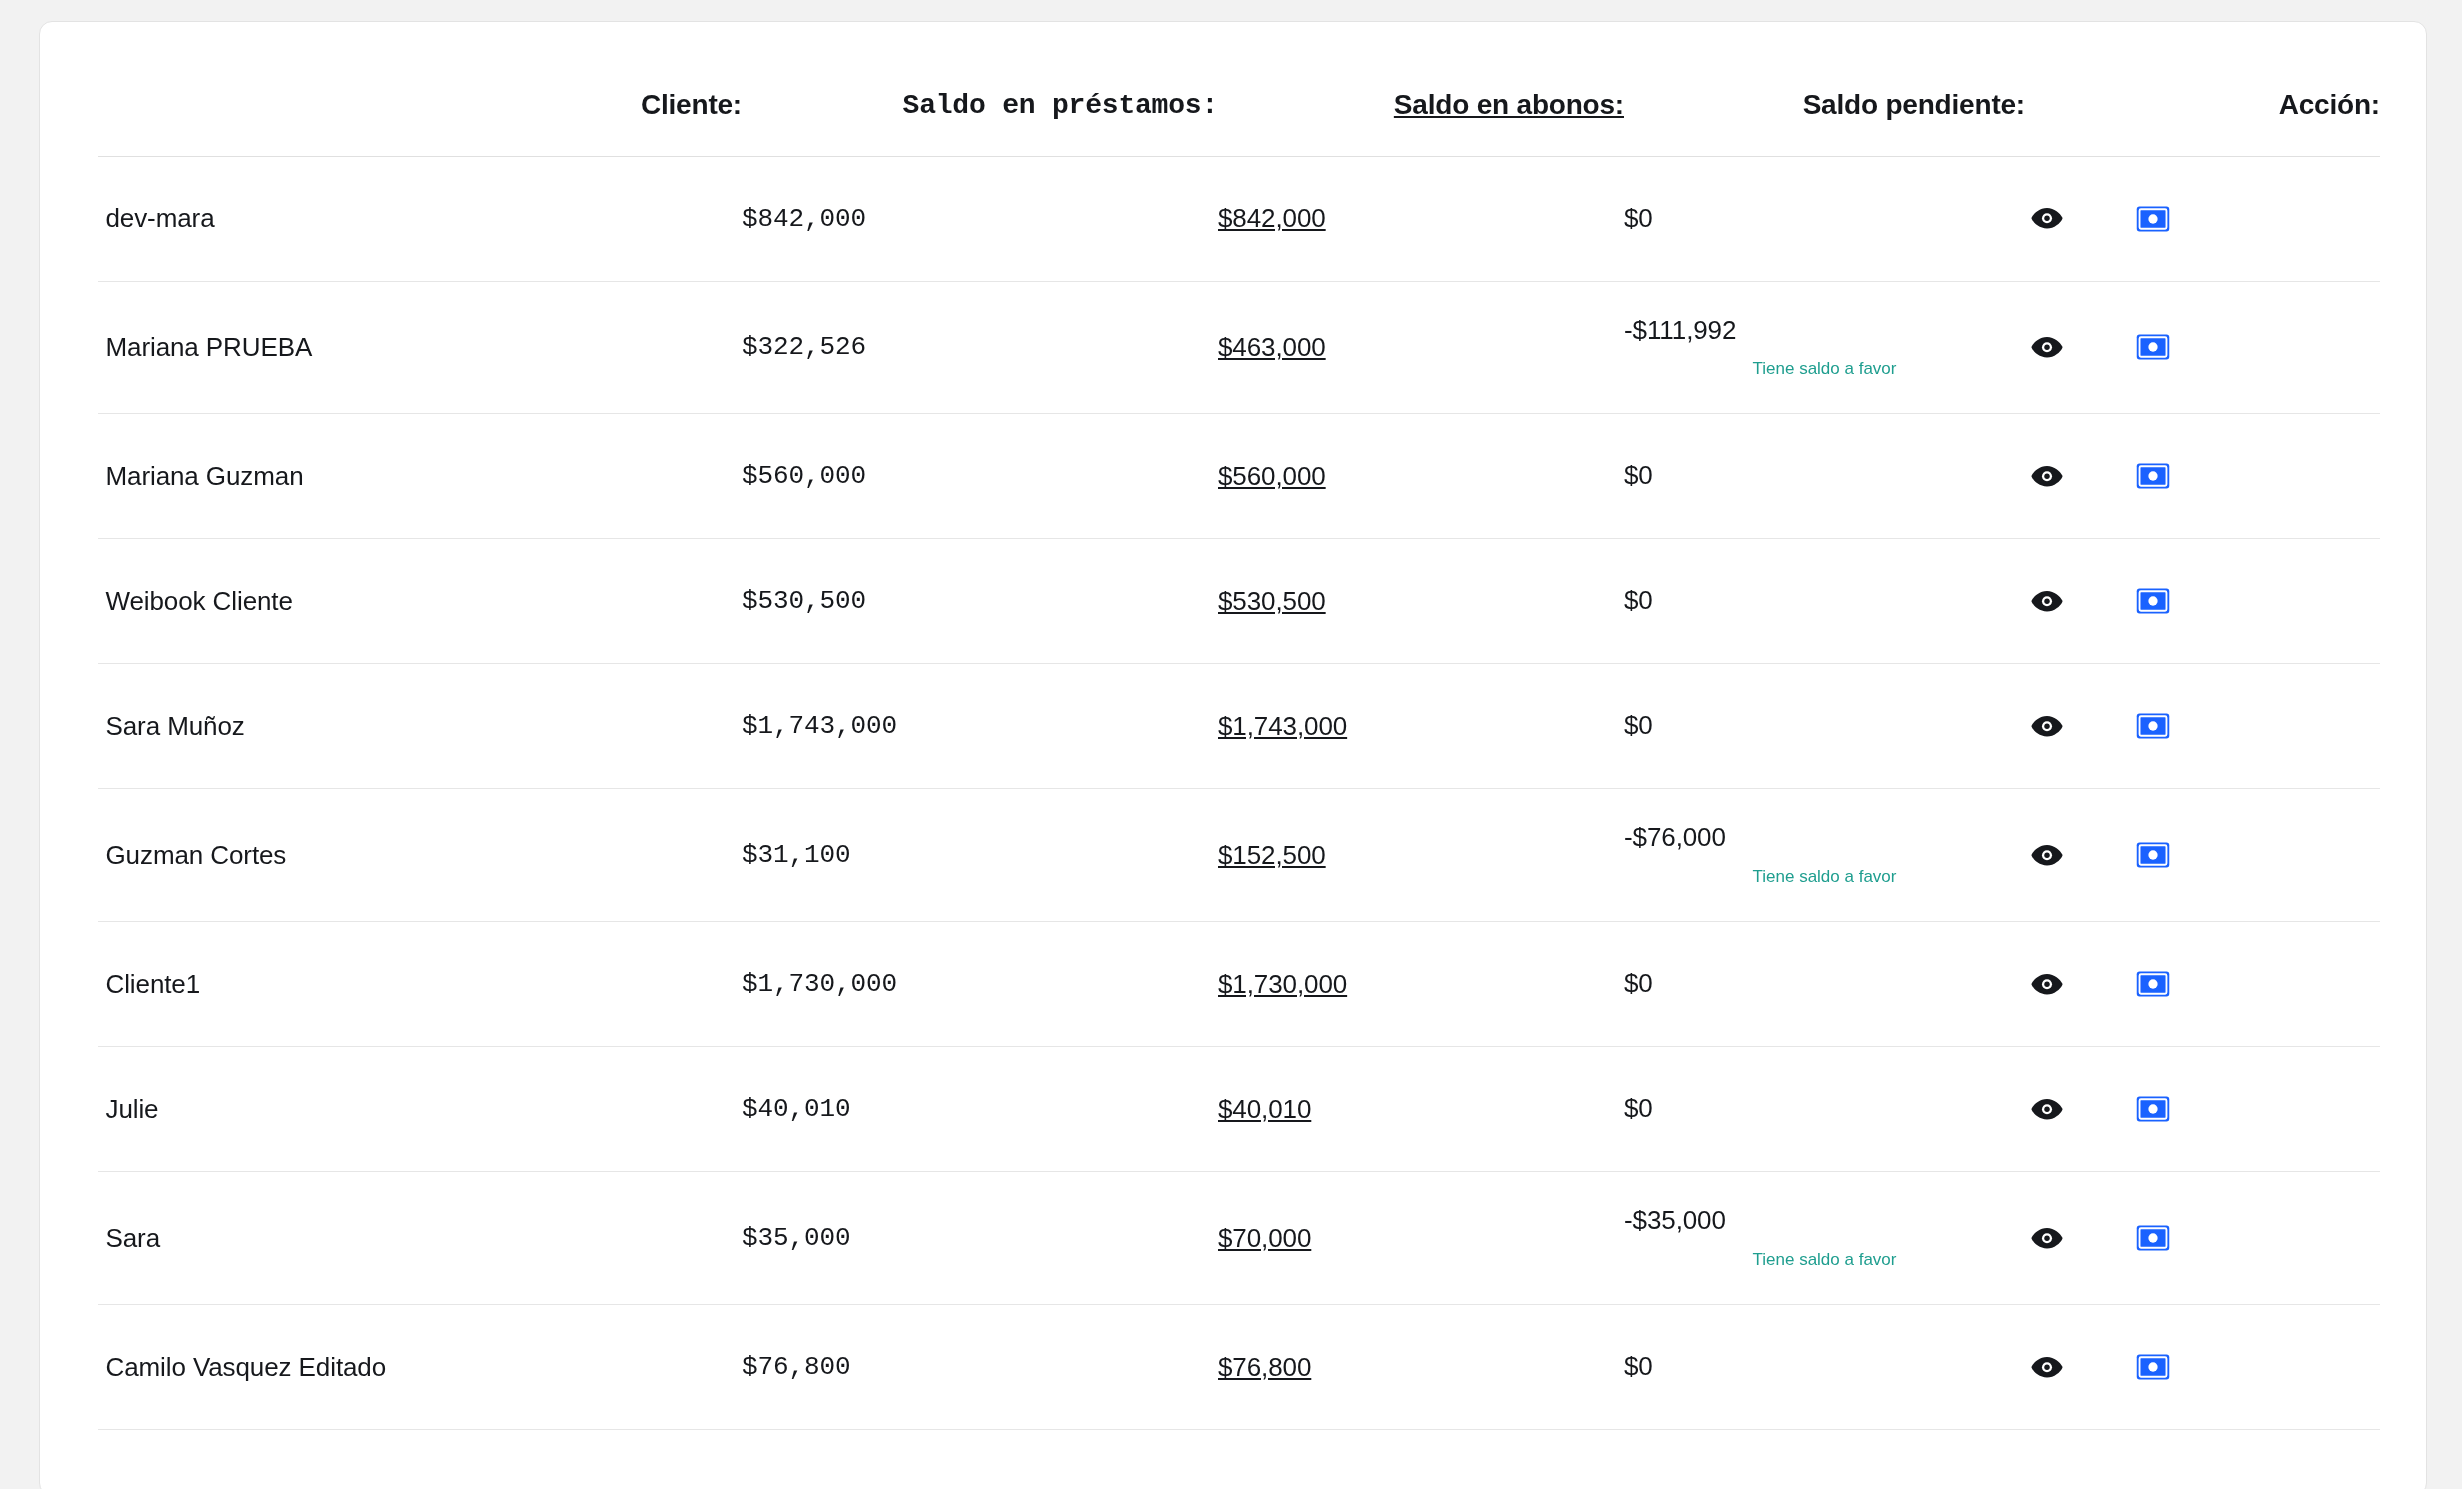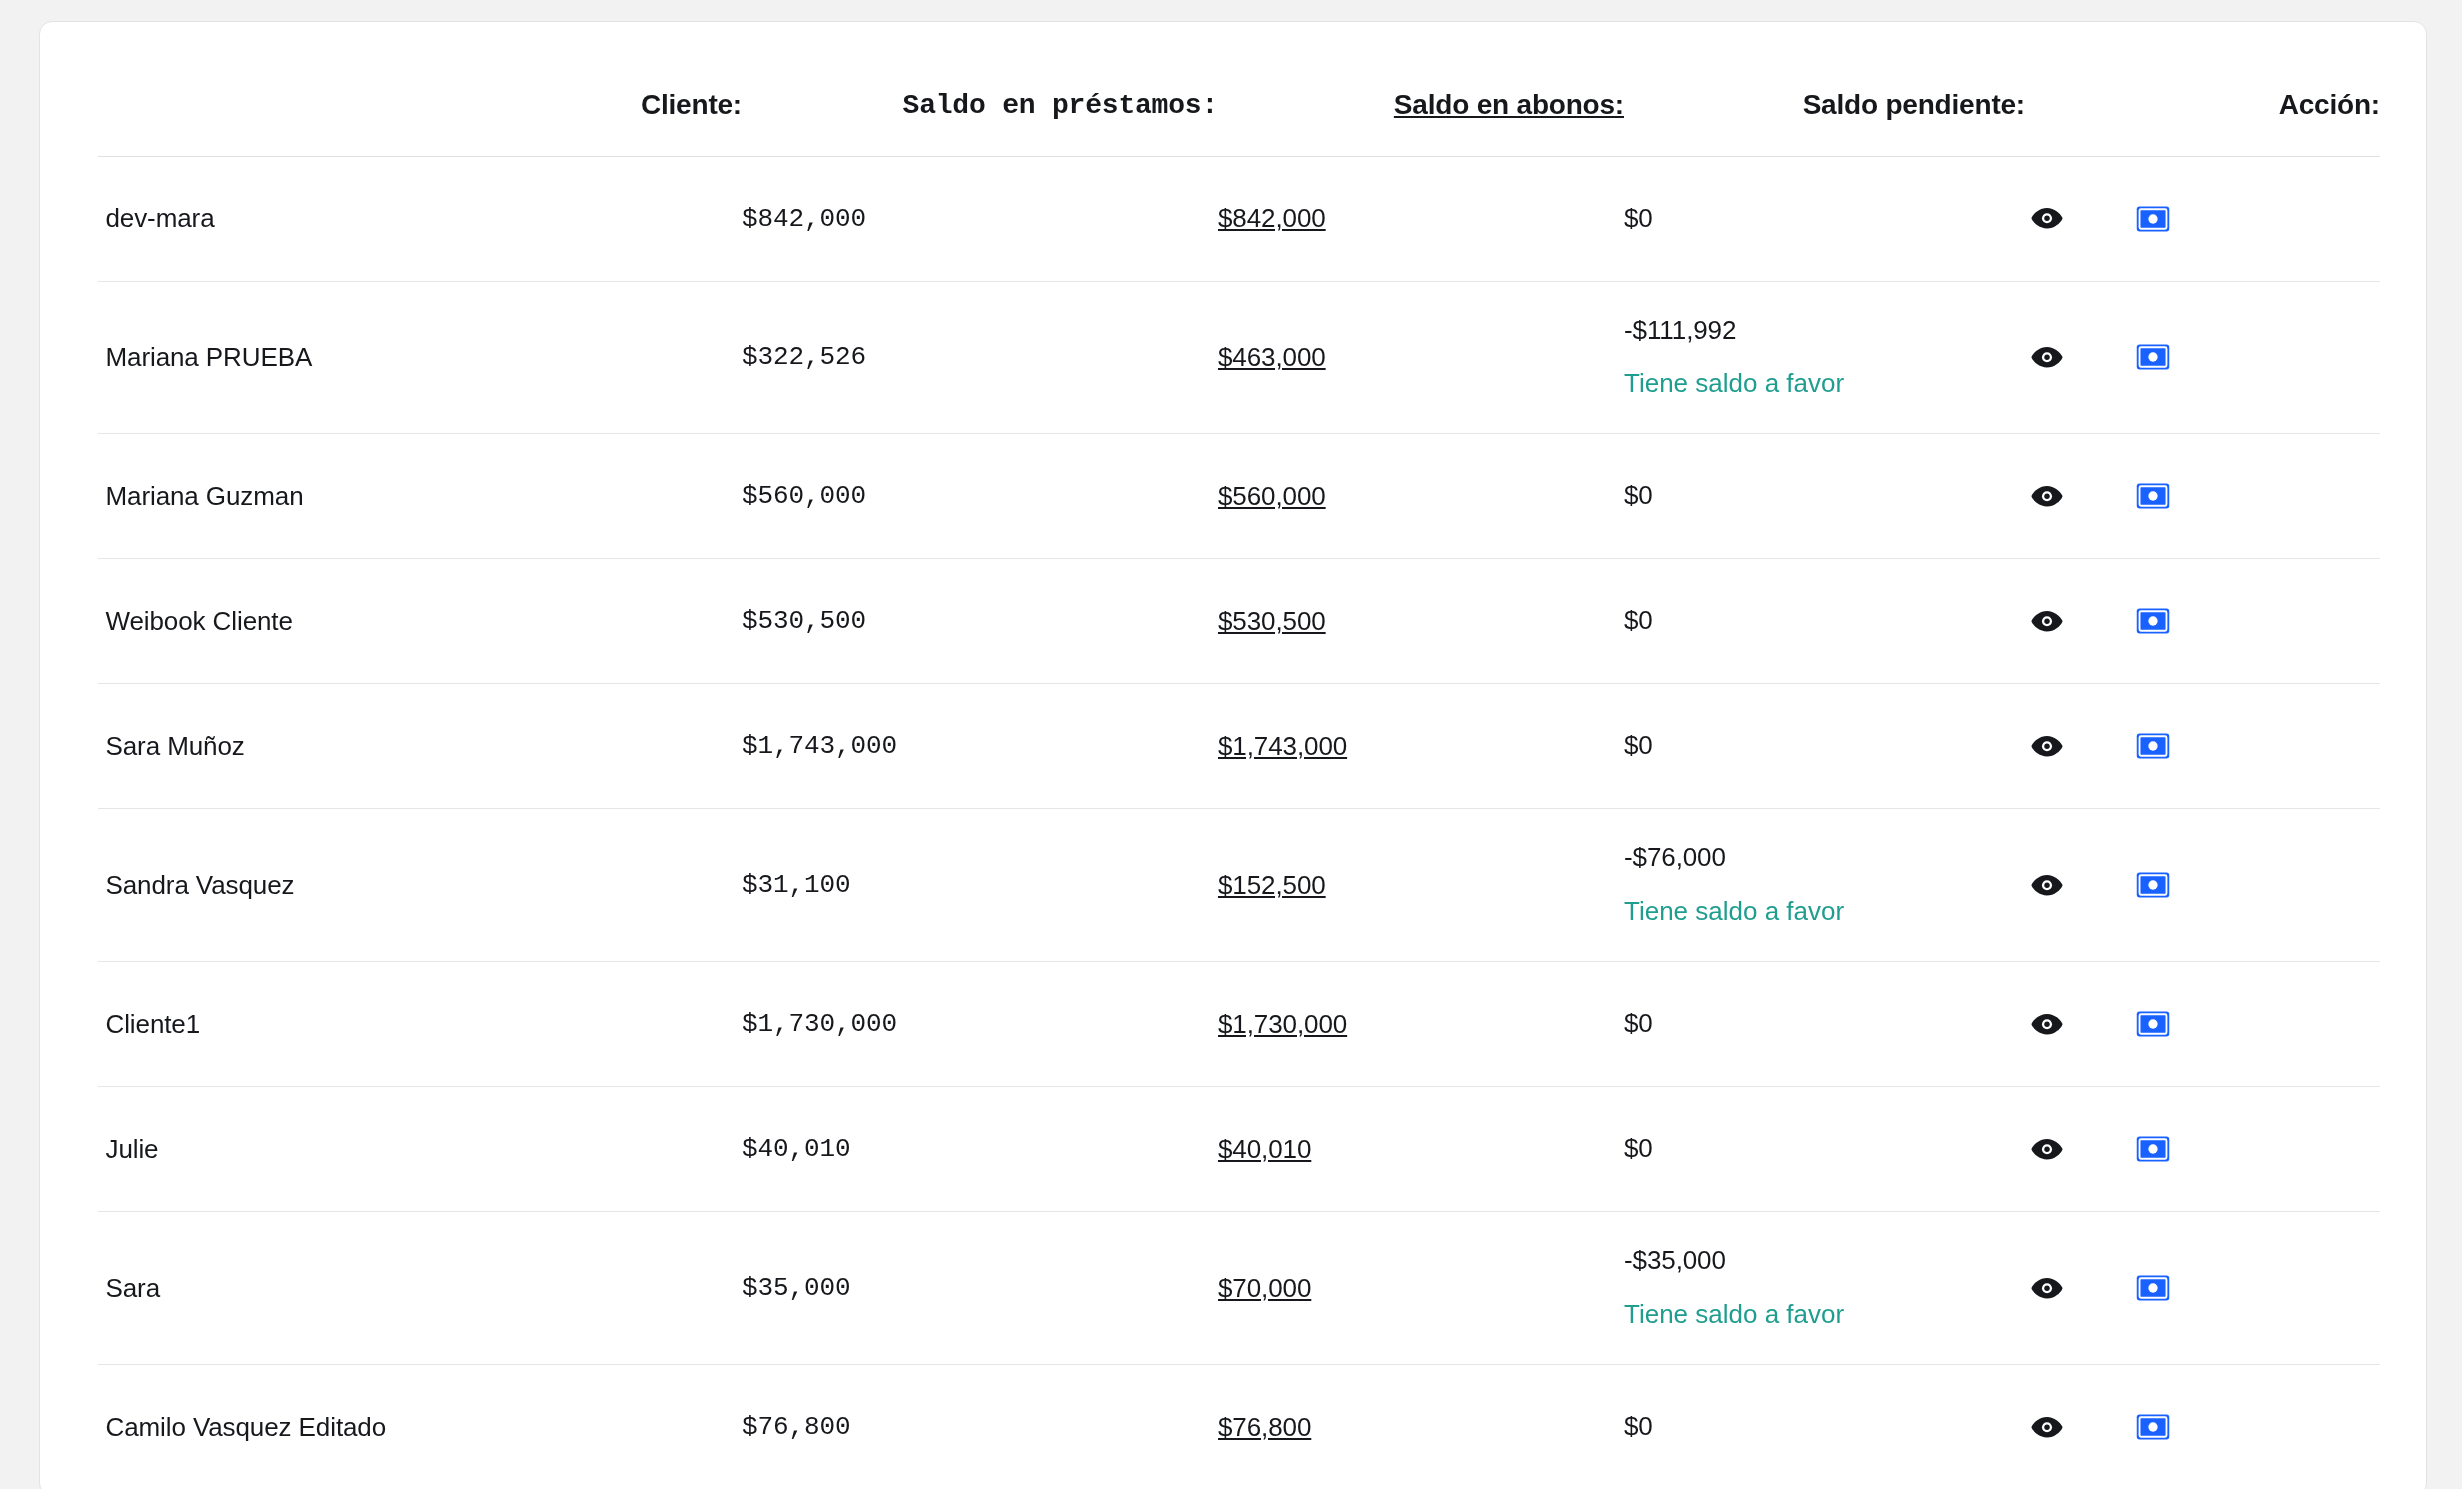--- a/index.html
+++ b/index.html
@@ -66,24 +66,25 @@
   
   .col-cliente   { width: 644px; padding-left: 7.5px !important; }
   .col-prestamos { width: 476px; font-family: Liberation Mono, monospace; }
   .col-abonos    { width: 406px; text-decoration: underline; }
   .col-pendiente { width: 401px; }
   .col-accion    { width: 355px; margin-left: 38px; }
 
   .pending-amount { display: block; line-height: 1.15; }
   .pending-note {
     display: block;
-    font-size: 26px;
+    font-size: 17px;
     color: #1f9e8f;
-    margin-top: 23px;
+    margin-top: 14px;
     letter-spacing: 0;
+    text-align: center;
   }
 
   .actions {
     display: flex;
     align-items: center;
     gap: 73px;
     padding-left: 5.6px;
   }
 
   .icon-btn {
@@ -289,21 +290,21 @@
               <rect x="5.5" y="5.5" width="4" height="17" fill="#1a62ff"></rect>
               <rect x="26.5" y="5.5" width="4" height="17" fill="#1a62ff"></rect>
             </svg>
           </span>
         </button>
       </div>
     </td>
   </tr>
 
   <tr class="row">
-    <td class="col-cliente">Sandra Vasquez</td>
+    <td class="col-cliente">Guzman Cortes</td>
     <td class="col-prestamos">$31,100</td>
     <td class="col-abonos">$152,500</td>
     <td class="col-pendiente">
       <span class="pending-amount">-$76,000</span>
       <span class="pending-note">Tiene saldo a favor</span>
     </td>
     <td class="col-accion">
       <div class="actions">
         <button class="icon-btn eye-icon" aria-label="Ver">
           <span>

